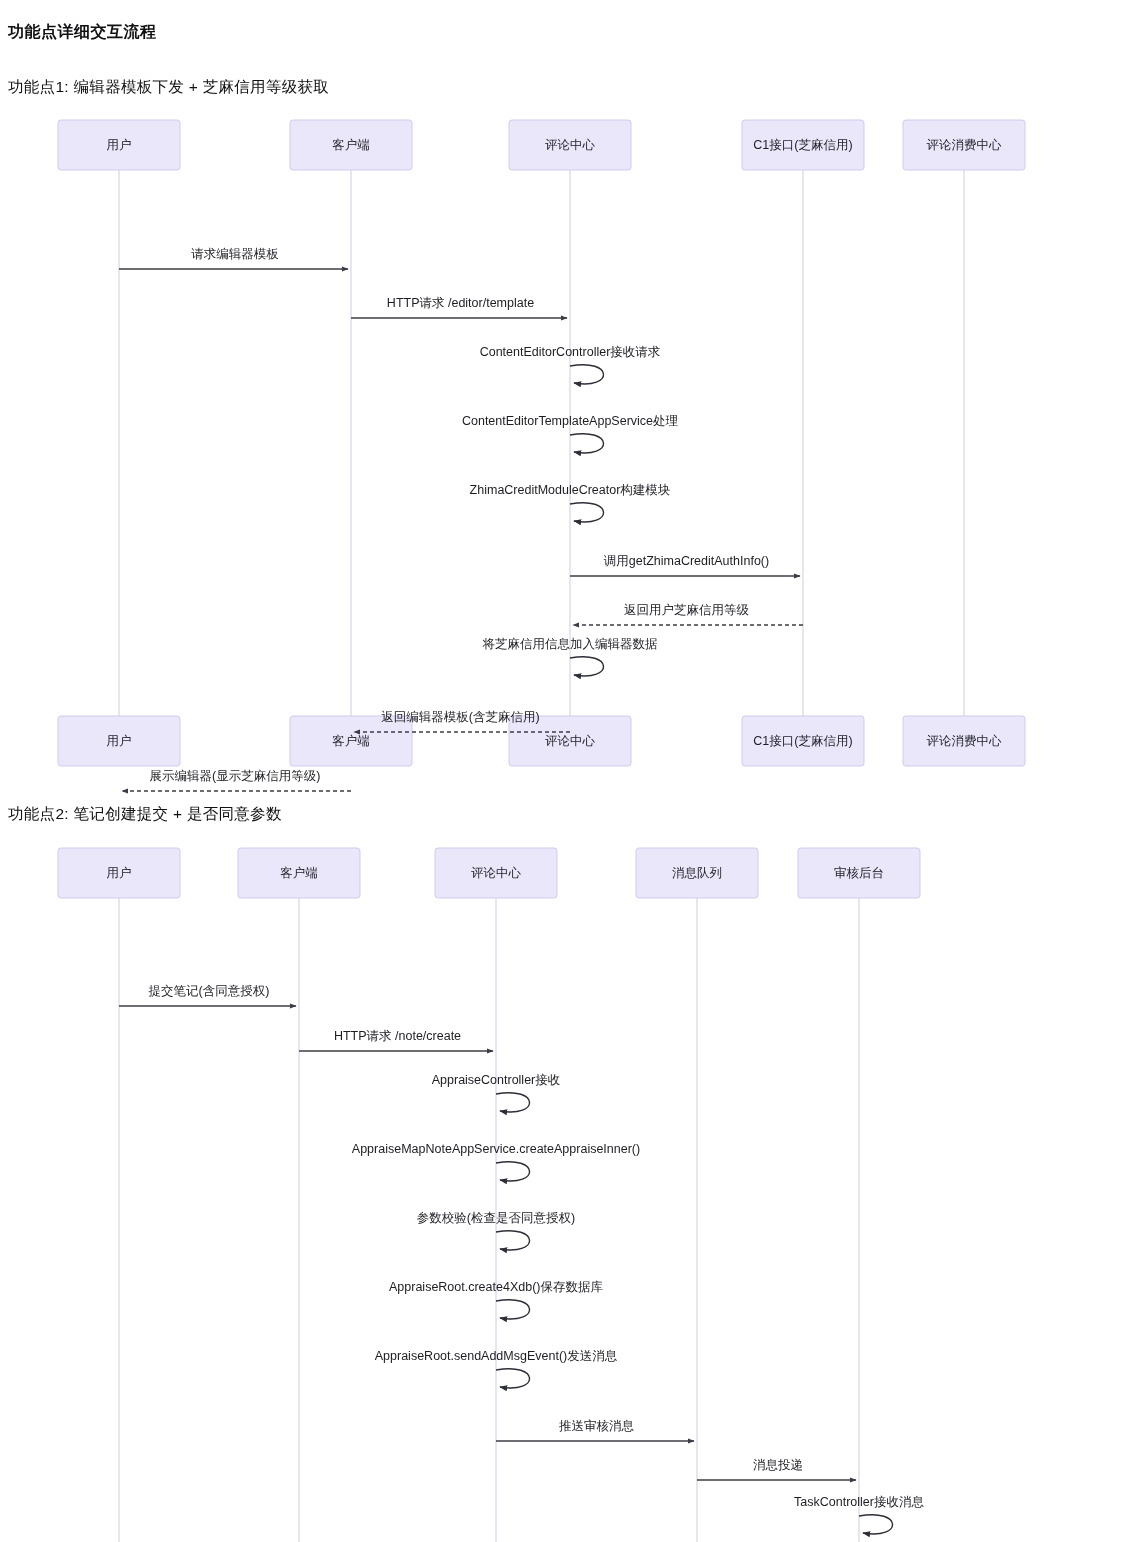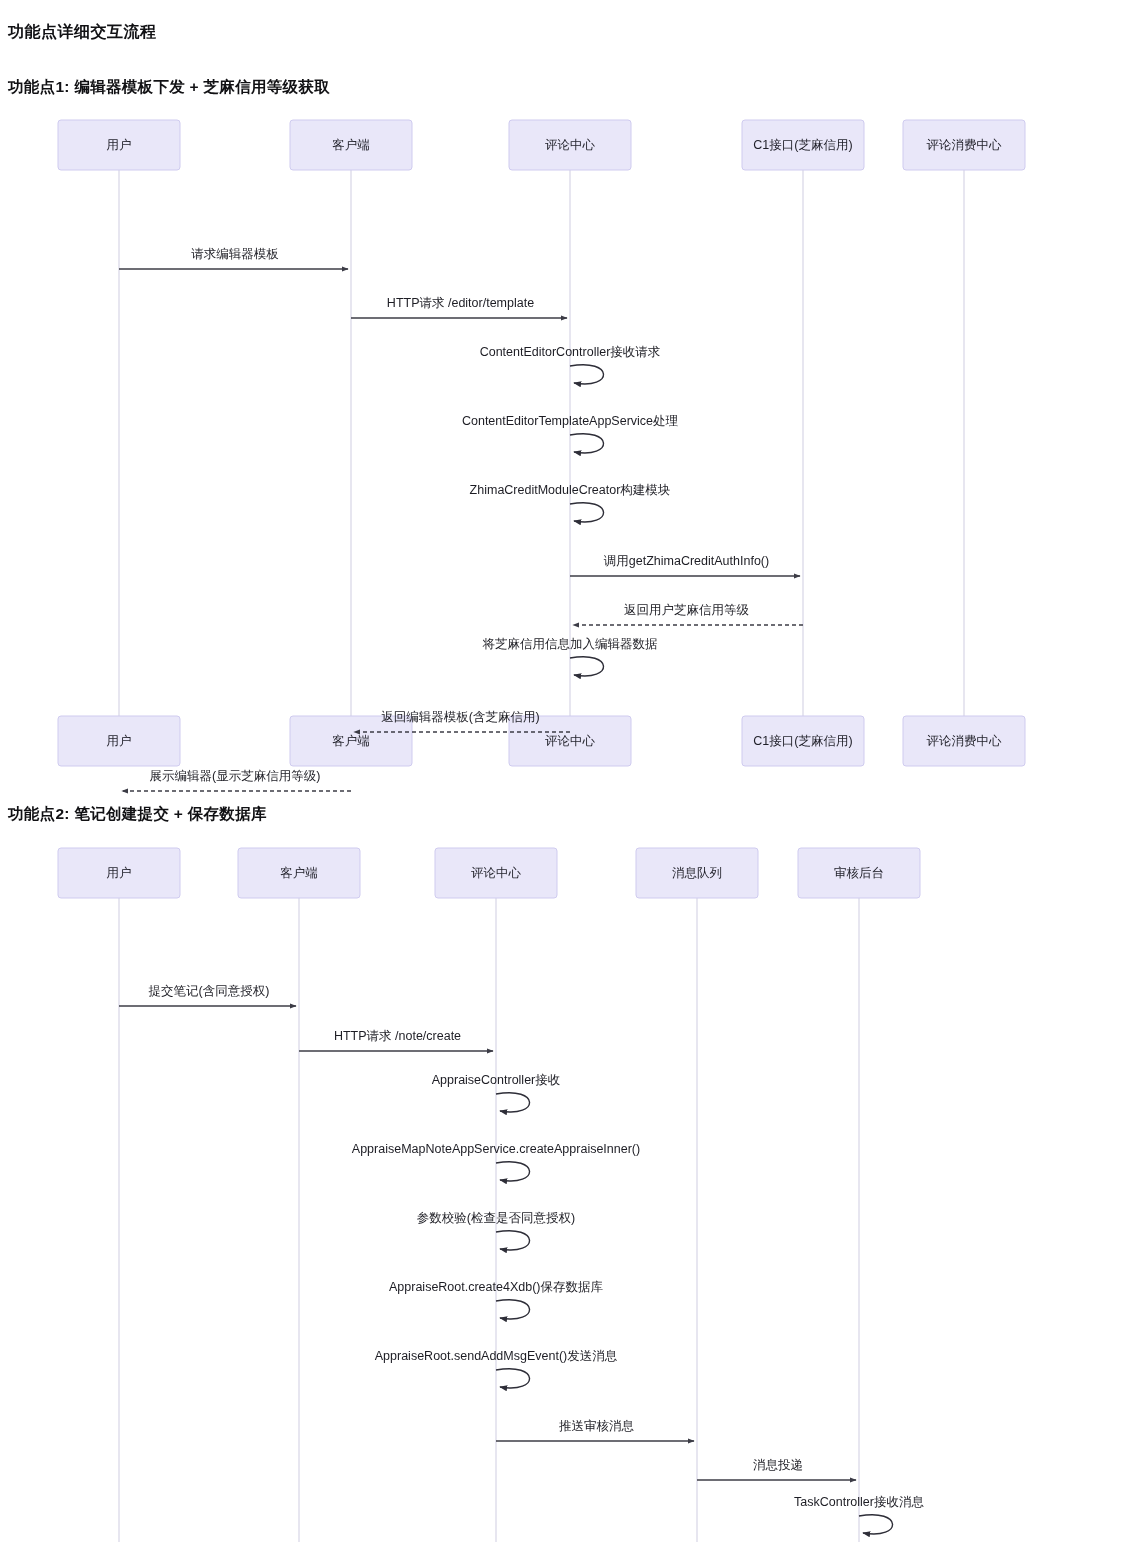--- a/index.html
+++ b/index.html
@@ -11,21 +11,21 @@
     -webkit-font-smoothing:antialiased;
   }
   .page{position:relative;width:1136px;height:1542px;overflow:hidden;}
 
   .doc-title{
     position:absolute;left:8px;top:22px;
     font-size:16px;font-weight:bold;letter-spacing:0.5px;color:#111114;
   }
   .sec-title{
     position:absolute;left:8px;
-    font-size:15.5px;font-weight:bold;letter-spacing:0.3px;color:#111114;
+    font-size:15.5px;font-weight:normal;letter-spacing:0.3px;color:#111114;
   }
   #sec1-title{top:77px;}
   #sec2-title{top:804px;}
 
   .diagram{position:absolute;left:8px;width:1104px;}
   #diagram1{top:110px;height:680px;}
   #diagram2{top:838px;height:704px;}
 
   .diagram svg{display:block;width:1136px;height:100%;overflow:visible;}
 
@@ -149,21 +149,21 @@
           <line x1="562" y1="622" x2="346" y2="622" marker-end="url(#svg1-arrow-dashed)" class="msg-line-dashed"></line>
           <text x="452.5" y="611" class="msg-label">返回编辑器模板(含芝麻信用)</text>
         </g>
         <g>
           <line x1="343" y1="681" x2="114" y2="681" marker-end="url(#svg1-arrow-dashed)" class="msg-line-dashed"></line>
           <text x="227" y="670" class="msg-label">展示编辑器(显示芝麻信用等级)</text>
         </g>
       </svg>
   </div>
 
-  <div class="sec-title" id="sec2-title">功能点2: 笔记创建提交 + 保存数据库</div>
+  <div class="sec-title" id="sec2-title">功能点2: 笔记创建提交 + 是否同意参数</div>
 
   <div class="diagram" id="diagram2">
     <svg id="svg2" viewBox="0 0 1136 704" preserveAspectRatio="none">
         <defs>
           <marker id="svg2-arrow-solid" viewBox="0 0 10 10" refX="9" refY="5" markerWidth="7" markerHeight="7" orient="auto-start-reverse" markerUnits="userSpaceOnUse">
             <path d="M 0 1.4 L 10 5 L 0 8.6 z" fill="#3c3c46"></path>
           </marker>
           <marker id="svg2-arrow-dashed" viewBox="0 0 10 10" refX="9" refY="5" markerWidth="7" markerHeight="7" orient="auto-start-reverse" markerUnits="userSpaceOnUse">
             <path d="M 0 1.4 L 10 5 L 0 8.6 z" fill="#3c3c46"></path>
           </marker>

